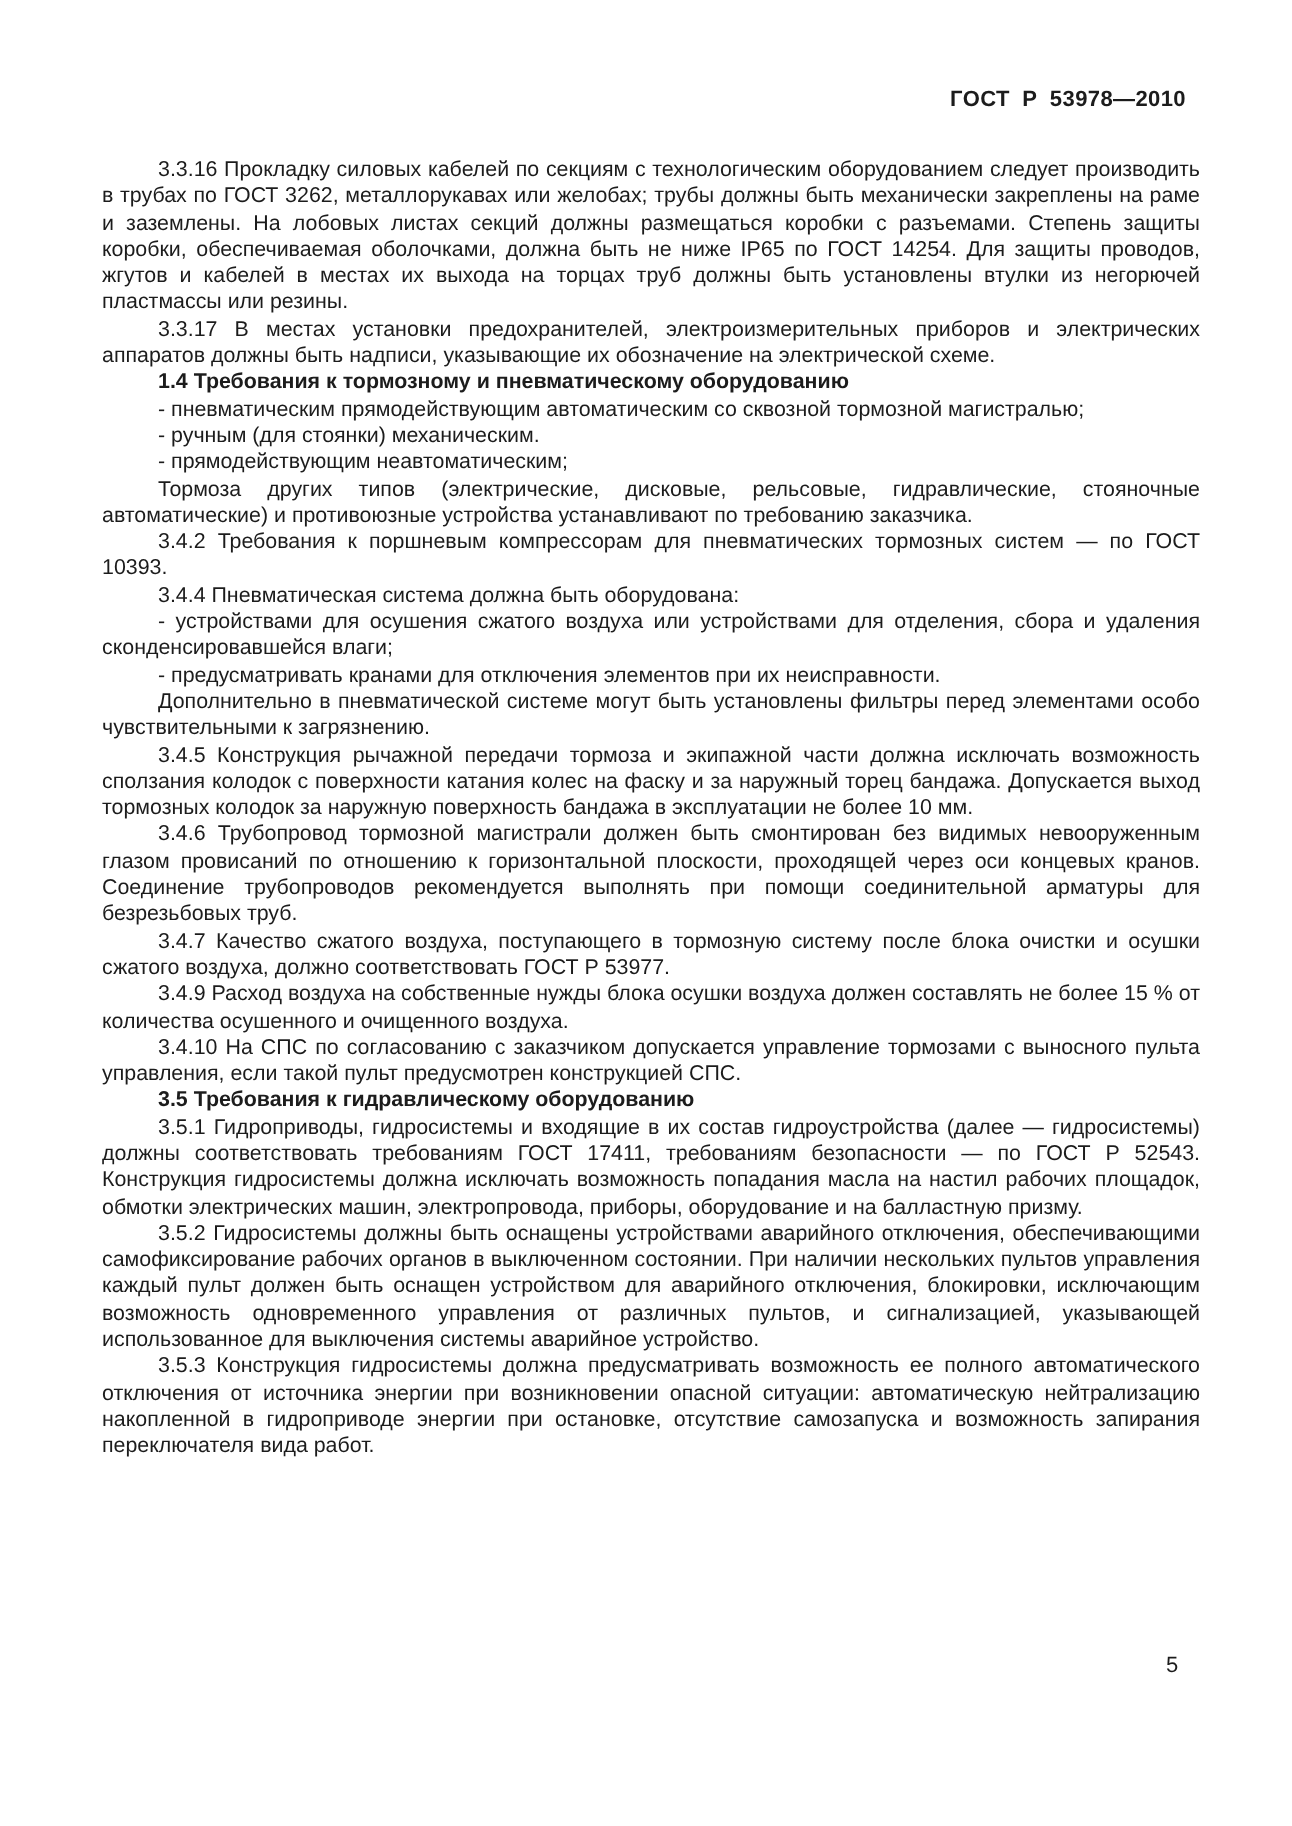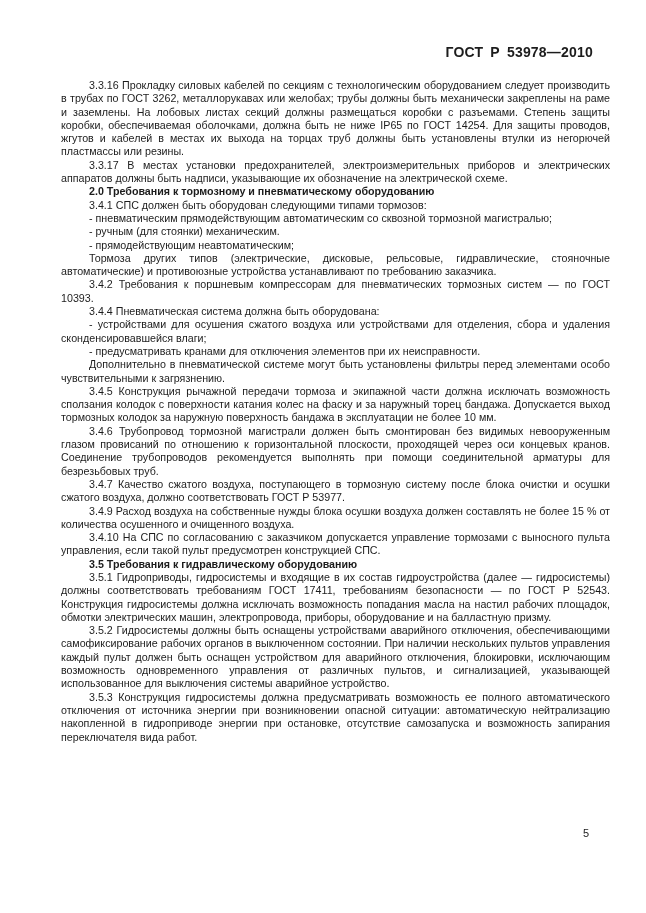--- a/index.html
+++ b/index.html
@@ -13,30 +13,30 @@
     height: 913px;
     background: #ffffff;
     overflow: hidden;
     font-family: "Liberation Sans", sans-serif;
     color: #1c1c1c;
   }
   .doc-header {
     position: absolute;
     top: 44px;
     right: 53px;
-    font-size: 14px;
+    font-size: 11px;
     font-weight: bold;
     letter-spacing: 0.2px;
     word-spacing: 3px;
     white-space: nowrap;
   }
   .content {
     position: absolute;
     top: 79px;
-    left: 61px;
+    left: 51px;
     width: 549px;
     font-size: 10.7px;
     line-height: 13.3px;
     text-align: justify;
   }
   .para {
     margin: 0;
     text-indent: 28px;
   }
   .para.heading {
@@ -51,22 +51,21 @@
 </style>
 </head>
 <body>
 
 <div class="page">
   <div class="doc-header">ГОСТ Р 53978—2010</div>
 
   <div class="content">
       <p class="para">3.3.16 Прокладку силовых кабелей по секциям с технологическим оборудованием следует производить в трубах по ГОСТ 3262, металлорукавах или желобах; трубы должны быть механически закреплены на раме и заземлены. На лобовых листах секций должны размещаться коробки с разъемами. Степень защиты коробки, обеспечиваемая оболочками, должна быть не ниже IP65 по ГОСТ 14254. Для защиты проводов, жгутов и кабелей в местах их выхода на торцах труб должны быть установлены втулки из негорючей пластмассы или резины.</p>
       <p class="para">3.3.17 В местах установки предохранителей, электроизмерительных приборов и электрических аппаратов должны быть надписи, указывающие их обозначение на электрической схеме.</p>
-      <p class="para heading">2.0 Требования к тормозному и пневматическому оборудованию</p>
-      <p class="para">3.4.1 СПС должен быть оборудован следующими типами тормозов:</p>
+      <p class="para heading">1.4 Требования к тормозному и пневматическому оборудованию</p>
       <p class="para">- пневматическим прямодействующим автоматическим со сквозной тормозной магистралью;</p>
       <p class="para">- ручным (для стоянки) механическим.</p>
       <p class="para">- прямодействующим неавтоматическим;</p>
       <p class="para">Тормоза других типов (электрические, дисковые, рельсовые, гидравлические, стояночные автоматические) и противоюзные устройства устанавливают по требованию заказчика.</p>
       <p class="para">3.4.2 Требования к поршневым компрессорам для пневматических тормозных систем — по ГОСТ 10393.</p>
       <p class="para">3.4.4 Пневматическая система должна быть оборудована:</p>
       <p class="para">- устройствами для осушения сжатого воздуха или устройствами для отделения, сбора и удаления сконденсировавшейся влаги;</p>
       <p class="para">- предусматривать кранами для отключения элементов при их неисправности.</p>
       <p class="para">Дополнительно в пневматической системе могут быть установлены фильтры перед элементами особо чувствительными к загрязнению.</p>
       <p class="para">3.4.5 Конструкция рычажной передачи тормоза и экипажной части должна исключать возможность сползания колодок с поверхности катания колес на фаску и за наружный торец бандажа. Допускается выход тормозных колодок за наружную поверхность бандажа в эксплуатации не более 10 мм.</p>

